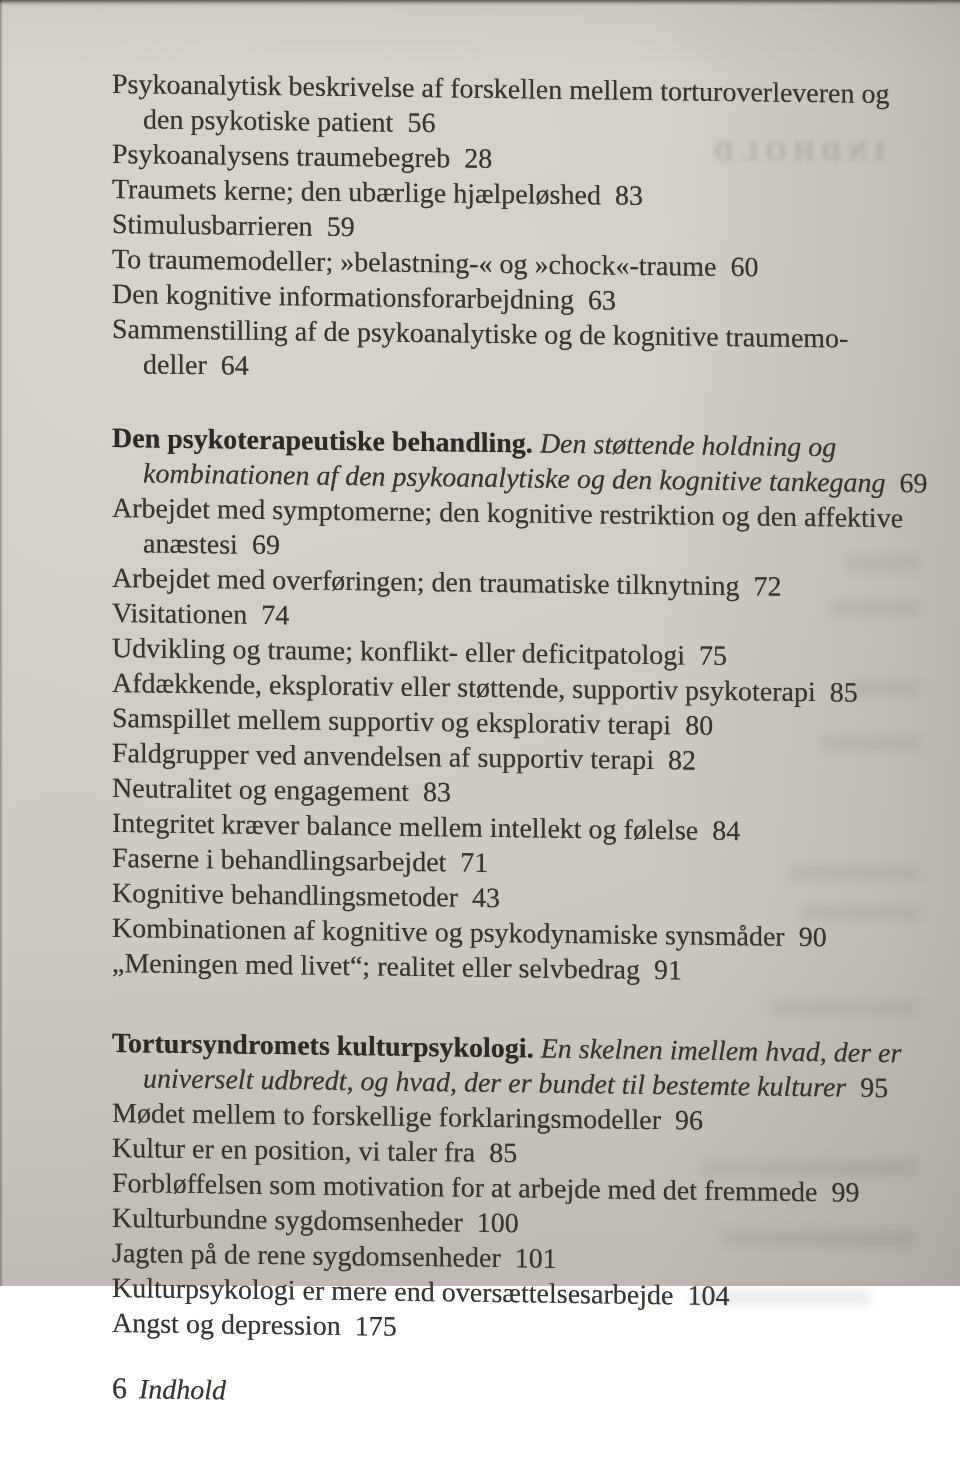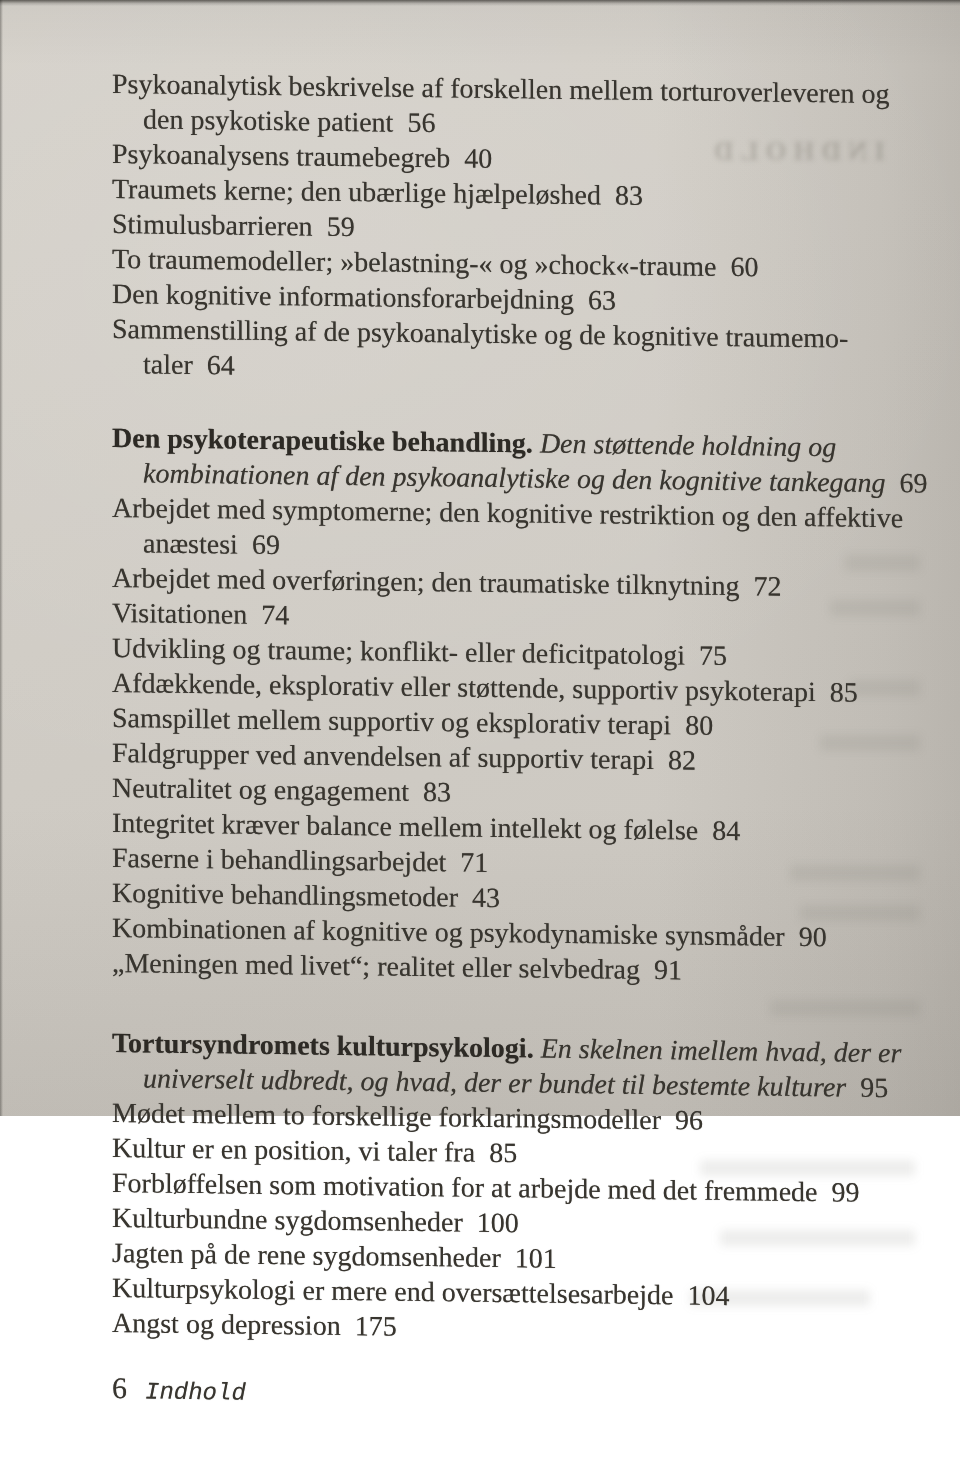--- a/index.html
+++ b/index.html
@@ -4,21 +4,21 @@
 <style>
   html, body { margin: 0; padding: 0; }
   body {
     width: 960px; height: 1470px;
     font-family: "Liberation Serif", serif;
     overflow: hidden;
   }
   
   .photo {
     position: relative;
-    width: 960px; height: 1116px;
+    width: 960px; height: 1286px;
     background:
       radial-gradient(ellipse 1200px 900px at 30% 25%, rgba(255,255,255,0.10), rgba(255,255,255,0) 60%),
       linear-gradient(90deg, rgba(0,0,0,0) 68%, rgba(80,75,68,0.10) 92%, rgba(80,75,68,0.16) 100%),
       linear-gradient(180deg, rgba(0,0,0,0.04) 0%, rgba(0,0,0,0) 6%, rgba(0,0,0,0) 72%, rgba(80,75,68,0.10) 100%),
       linear-gradient(160deg, #d5d1ca 0%, #d0ccc5 45%, #cac6bf 100%);
   }
   
   .edge-top {
     position: absolute; top: 0; left: 0; width: 100%; height: 6px;
     background: linear-gradient(180deg, rgba(35,33,29,0.65), rgba(35,33,29,0.18) 55%, rgba(35,33,29,0) 100%);
@@ -63,21 +63,21 @@
   .seg-b { font-weight: bold; color: #2d2a25; }
   .seg-i { font-style: italic; }
   .page-num { margin-left: 0.5em; font-style: normal; }
   
   .footer {
     position: absolute; left: 0; top: 1304px;
     display: flex; align-items: baseline;
   }
   .folio { font-size: 30px; }
   .footer-label {
-    font-style: italic; font-size: 24px; margin-left: 18px; font-family: Liberation Mono, monospace;
+    font-style: italic; font-size: 28px; margin-left: 12px;
   }
 </style>
 </head>
 <body>
 
 <div class="photo">
   <div class="edge-top"></div>
   <div class="edge-left"></div>
 
   <div class="ghost" style="left:655px; top:136px; width:230px;">INDHOLD</div>
@@ -90,27 +90,27 @@
   <div class="smudge" style="left:770px; top:1000px; width:150px; height:16px;"></div>
   <div class="smudge" style="left:700px; top:1160px; width:215px; height:16px;"></div>
   <div class="smudge" style="left:720px; top:1230px; width:195px; height:16px;"></div>
   <div class="smudge" style="left:690px; top:1290px; width:180px; height:16px;"></div>
 
   <div class="content">
     <div id="toc-root">
         <div class="block gap0">
           <div class="line"><span class="seg-r">Psykoanalytisk beskrivelse af forskellen mellem torturoverleveren og</span></div>
           <div class="line indent"><span class="seg-r">den psykotiske patient</span><span class="page-num">56</span></div>
-          <div class="line"><span class="seg-r">Psykoanalysens traumebegreb</span><span class="page-num">40</span></div>
+          <div class="line"><span class="seg-r">Psykoanalysens traumebegreb</span><span class="page-num">28</span></div>
           <div class="line"><span class="seg-r">Traumets kerne; den ubærlige hjælpeløshed</span><span class="page-num">83</span></div>
           <div class="line"><span class="seg-r">Stimulusbarrieren</span><span class="page-num">59</span></div>
           <div class="line"><span class="seg-r">To traumemodeller; »belastning-« og »chock«-traume</span><span class="page-num">60</span></div>
           <div class="line"><span class="seg-r">Den kognitive informationsforarbejdning</span><span class="page-num">63</span></div>
           <div class="line"><span class="seg-r">Sammenstilling af de psykoanalytiske og de kognitive traumemo-</span></div>
-          <div class="line indent"><span class="seg-r">taler</span><span class="page-num">64</span></div>
+          <div class="line indent"><span class="seg-r">deller</span><span class="page-num">64</span></div>
         </div>
         <div class="block gap1">
           <div class="line"><span class="seg-b">Den psykoterapeutiske behandling. </span><span class="seg-i">Den støttende holdning og</span></div>
           <div class="line indent"><span class="seg-i">kombinationen af den psykoanalytiske og den kognitive tankegang</span><span class="page-num">69</span></div>
           <div class="line"><span class="seg-r">Arbejdet med symptomerne; den kognitive restriktion og den affektive</span></div>
           <div class="line indent"><span class="seg-r">anæstesi</span><span class="page-num">69</span></div>
           <div class="line"><span class="seg-r">Arbejdet med overføringen; den traumatiske tilknytning</span><span class="page-num">72</span></div>
           <div class="line"><span class="seg-r">Visitationen</span><span class="page-num">74</span></div>
           <div class="line"><span class="seg-r">Udvikling og traume; konflikt- eller deficitpatologi</span><span class="page-num">75</span></div>
           <div class="line"><span class="seg-r">Afdækkende, eksplorativ eller støttende, supportiv psykoterapi</span><span class="page-num">85</span></div>

